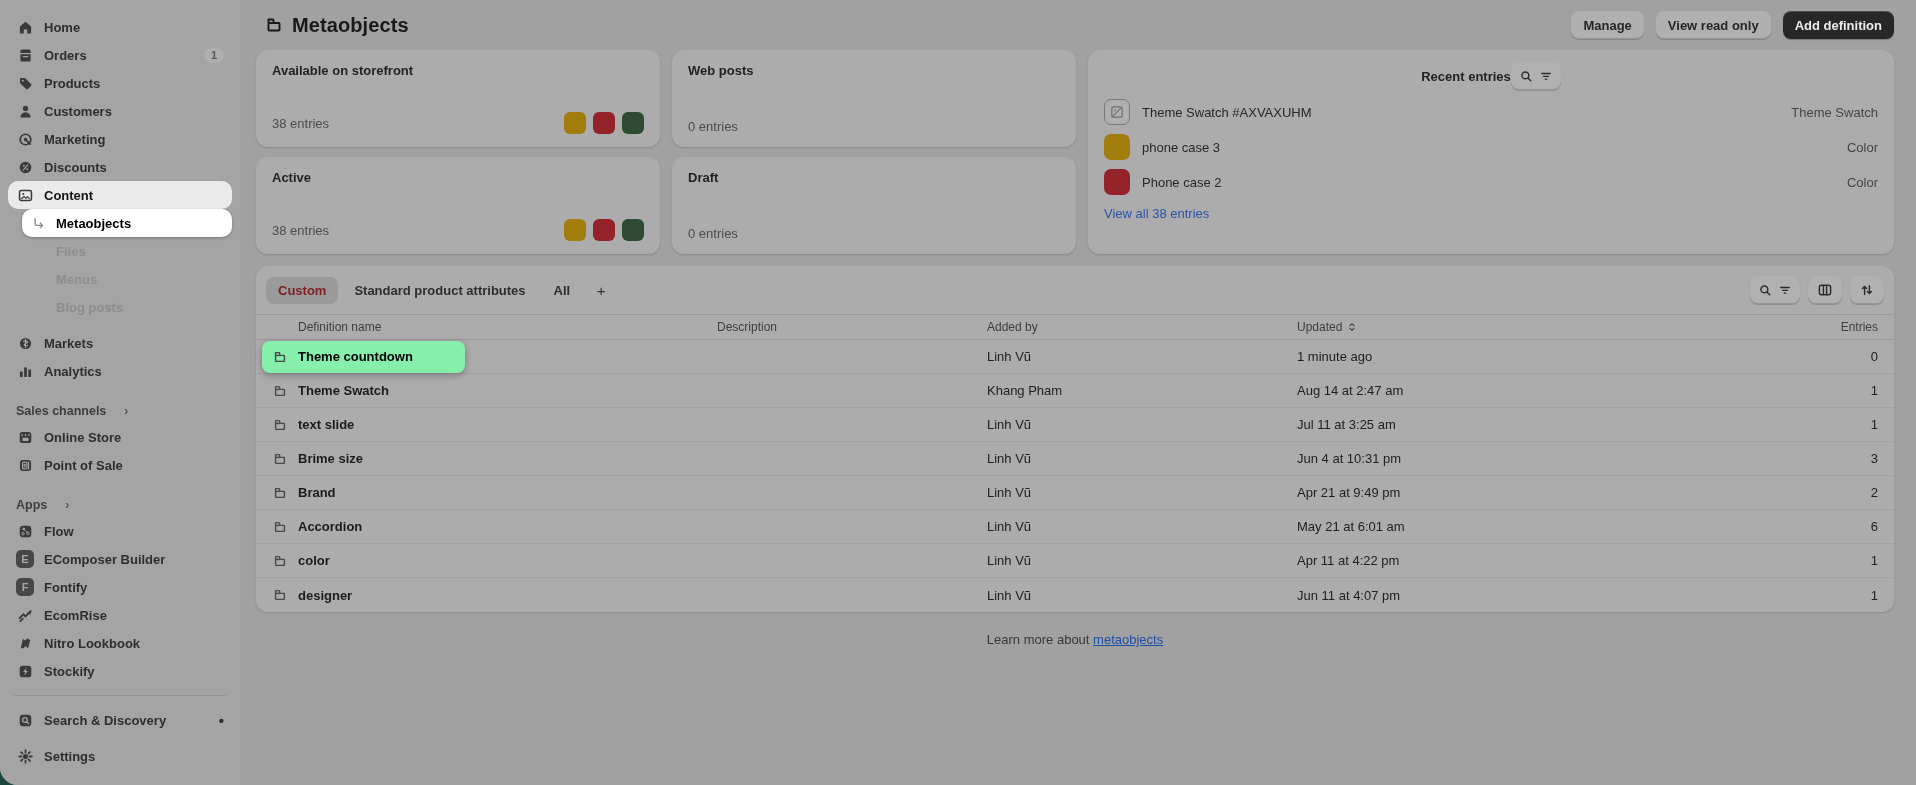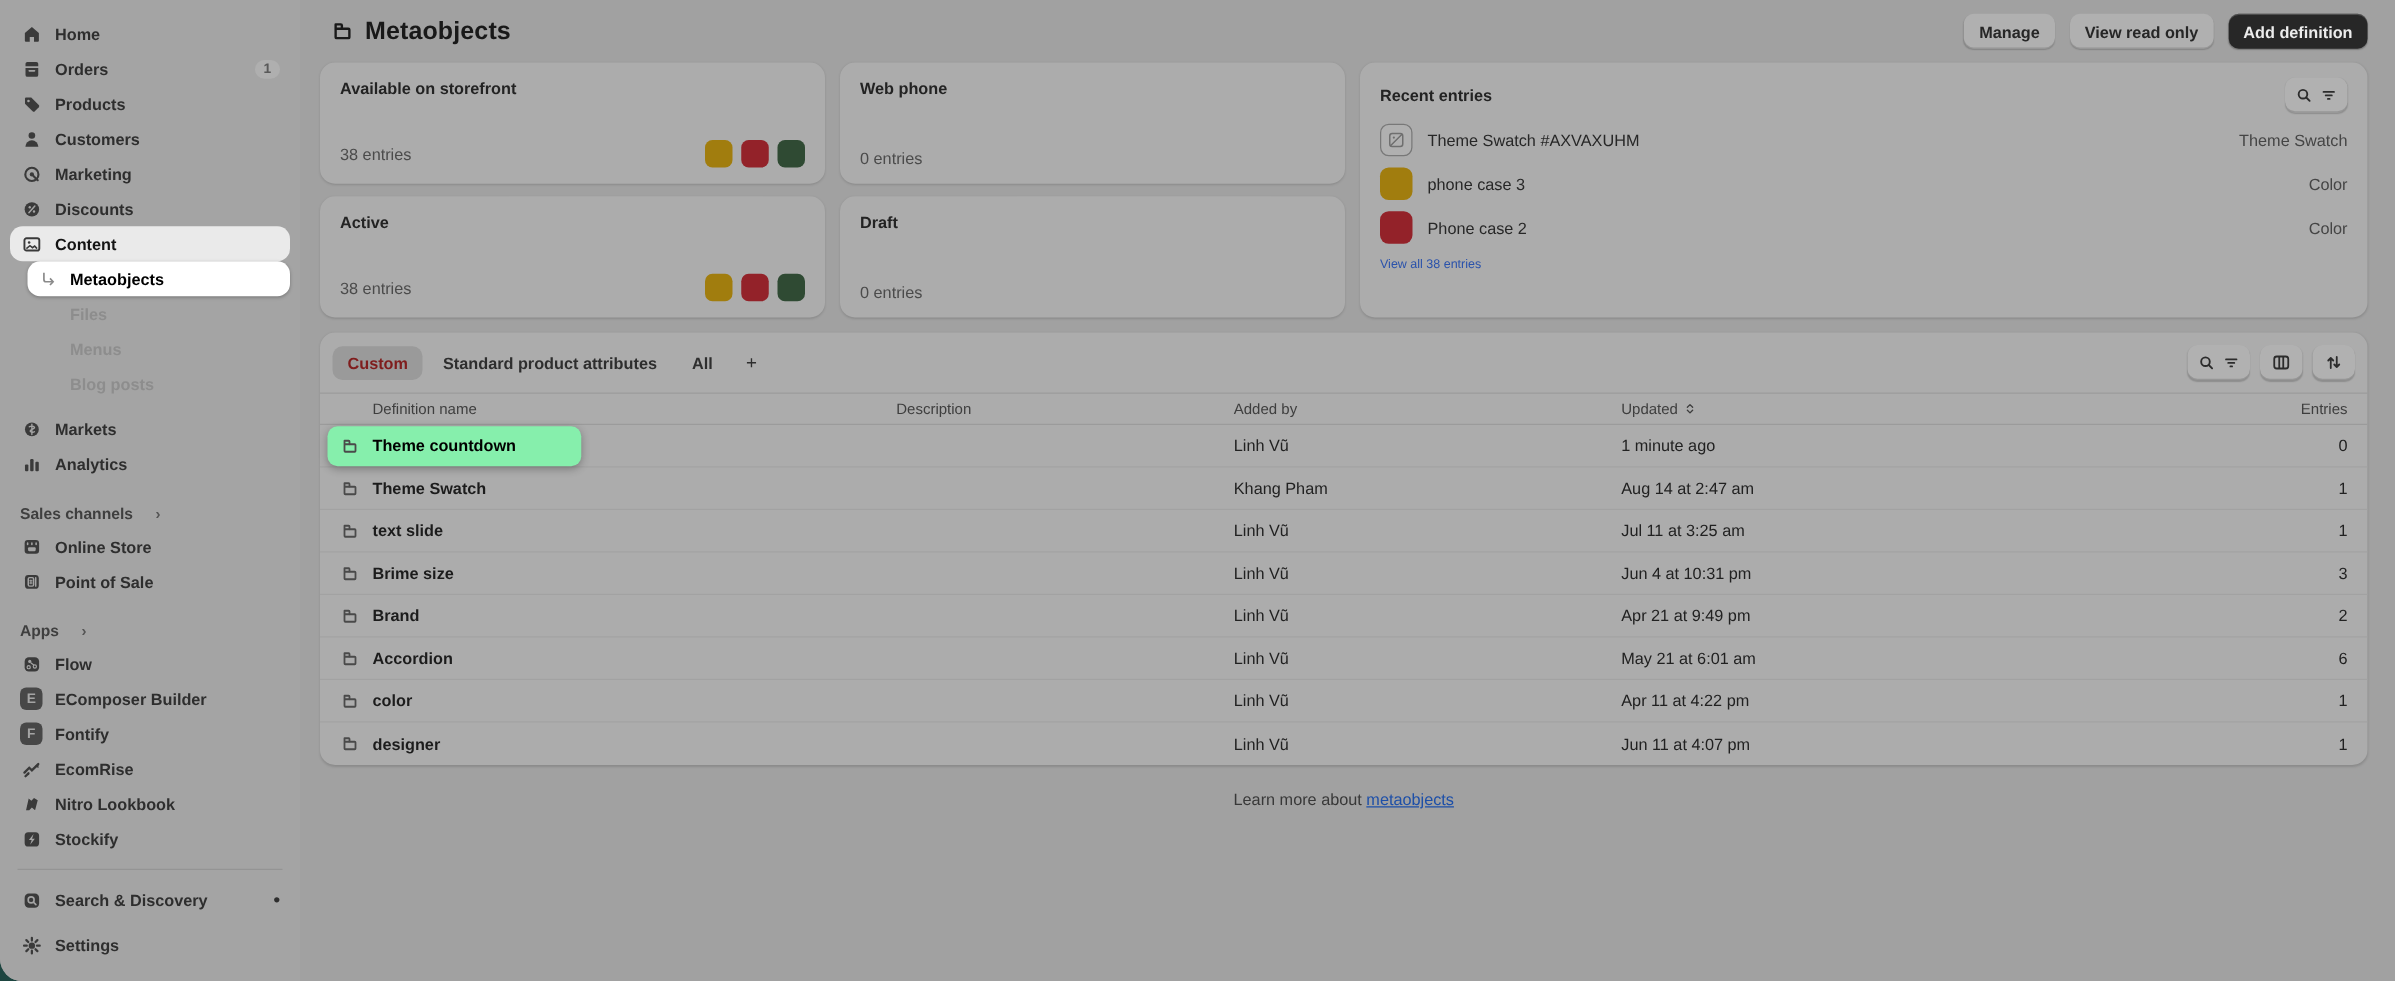--- a/index.html
+++ b/index.html
@@ -73,33 +73,33 @@
   .overview { display:grid; grid-template-columns:404px 404px 1fr; gap:12px; }
   .stat-col { display:flex; flex-direction:column; gap:10px; }
   .stat-card { height:97px; padding:13px 16px; display:flex; flex-direction:column; justify-content:space-between; }
   .stat-title { font-size:13px; font-weight:700; color:#232323; }
   .stat-bottom { display:flex; align-items:center; justify-content:space-between; }
   .stat-value { font-size:13px; color:#4b4b4b; }
   .swatches { display:flex; gap:7px; }
   .swatch { width:22px; height:22px; border-radius:6px; }
 
   .recent-card { height:204px; padding:12px 16px; display:flex; flex-direction:column; }
-  .recent-head { display:flex; align-items:center; justify-content:space-between; }
+  .recent-head { display:flex; align-items:center; justify-content:center; }
   .recent-title { font-size:13px; font-weight:700; color:#232323; }
   .tool-btn {
     height:28px; min-width:34px; padding:0 8px; border-radius:8px; background:#b1b1b1;
     display:flex; align-items:center; justify-content:center; gap:5px; color:#2c2c2c;
     box-shadow:0 1px 1px rgba(0,0,0,.18), inset 0 -1px 0 rgba(0,0,0,.15);
   }
   .recent-row { margin-top:9px; display:flex; align-items:center; gap:12px; font-size:13px; color:#272727; }
   .recent-row .entry-type { margin-left:auto; color:#454545; }
   .no-image-box { width:26px; height:26px; border-radius:7px; border:1.5px solid #787878; color:#6f6f6f;
     display:flex; align-items:center; justify-content:center; background:#b0b0b0; }
   .recent-swatch { width:26px; height:26px; border-radius:7px; flex:none; }
-  .view-all { margin-top:11px; font-size:10px; color:#2a52ab; font-weight:500; width:max-content; cursor:pointer; }
+  .view-all { margin-top:11px; font-size:13px; color:#2a52ab; font-weight:500; width:max-content; cursor:pointer; }
 
   
   .table-card { margin-top:12px; padding-top:10px; }
   .tabs-row { display:flex; align-items:center; padding:0 10px 10px; gap:4px; }
   .tab { font-size:13px; font-weight:600; color:#2e2e2e; padding:6px 12px; border-radius:8px; background:transparent; }
   .tab.active { background:#9a9a9a; color:#7f1d1d; }
   .tab-plus { width:30px; padding:4px 0; font-size:15px; color:#2e2e2e; background:transparent; border-radius:8px; }
   .table-toolbar { margin-left:auto; display:flex; gap:8px; }
 
   .tgrid { display:grid; grid-template-columns:445px 270px 310px 1fr 90px; align-items:center; padding:0 16px; }
@@ -404,21 +404,21 @@
               <span class="swatch" style="background-color: rgb(161, 125, 14);"></span>
               <span class="swatch" style="background-color: rgb(147, 34, 41);"></span>
               <span class="swatch" style="background-color: rgb(47, 74, 51);"></span>
             </span>
           </div>
         </div>
       </div>
 
       <div class="stat-col">
         <div class="card stat-card">
-          <div class="stat-title">Web phone</div>
+          <div class="stat-title">Web posts</div>
           <div class="stat-bottom">
             <span class="stat-value">0 entries</span>
           </div>
         </div>
         <div class="card stat-card">
           <div class="stat-title">Draft</div>
           <div class="stat-bottom">
             <span class="stat-value">0 entries</span>
           </div>
         </div>

